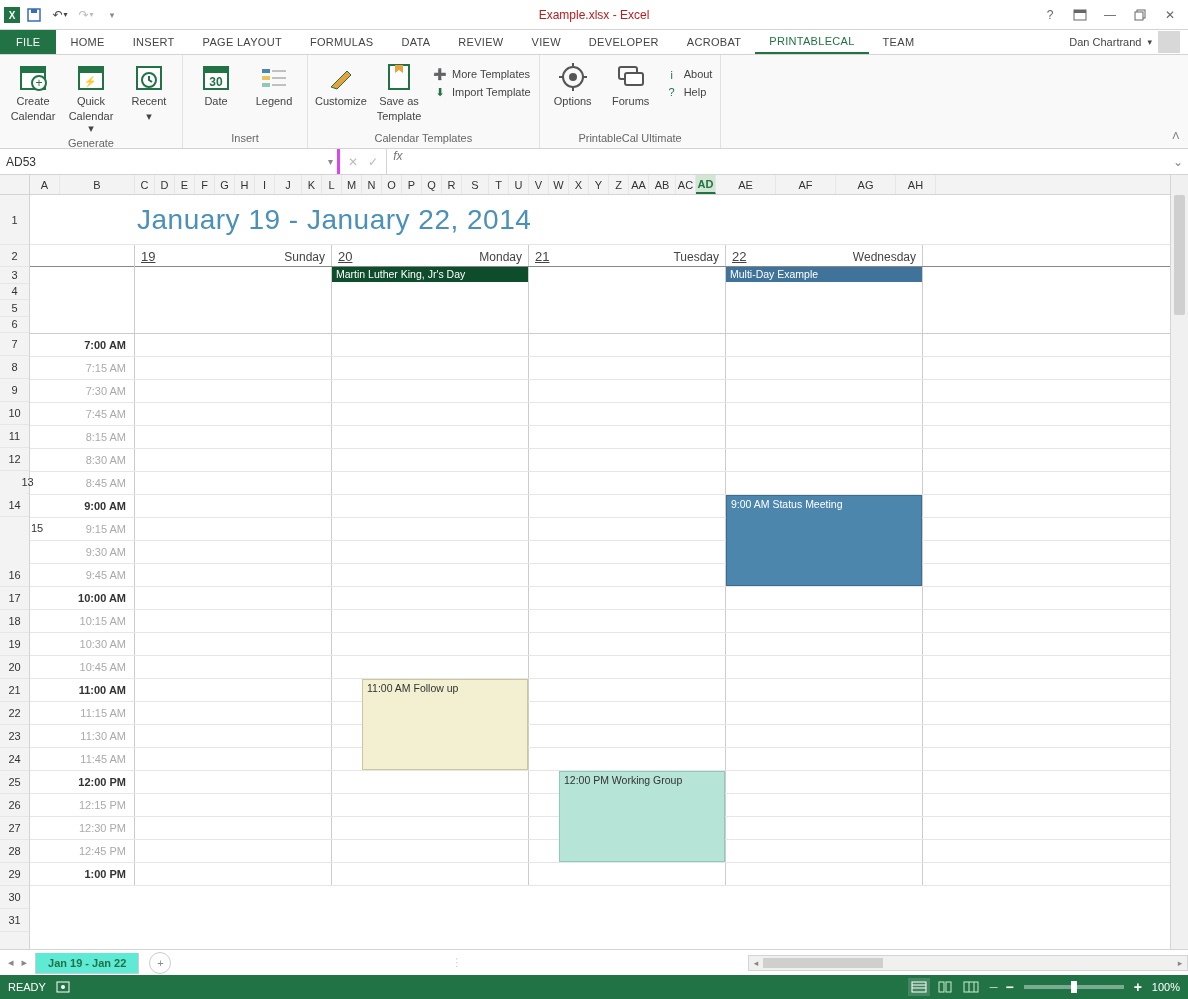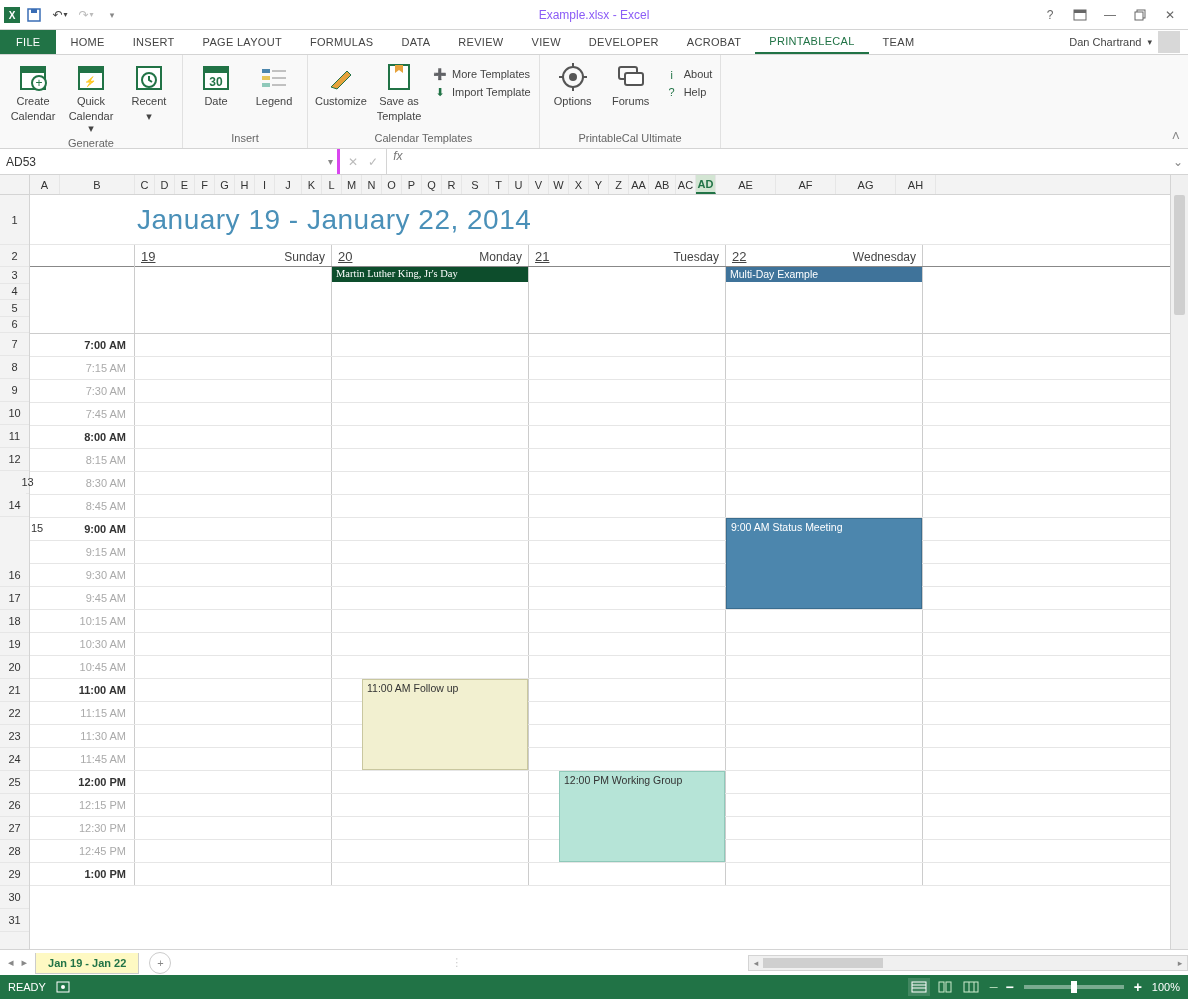--- a/index.html
+++ b/index.html
@@ -2,21 +2,21 @@
 <html><head>
 <meta charset="utf-8">
 <style>
 * { box-sizing: border-box; margin: 0; padding: 0; }
 body { font-family: "Segoe UI", Tahoma, sans-serif; font-size: 12px; background: #fff; width: 1188px; height: 999px; overflow: hidden; display: flex; flex-direction: column; }
 .titlebar { height: 30px; background: #fff; border-bottom: 1px solid #d4d4d4; display: flex; align-items: center; position: relative; }
 .titlebar-left { display: flex; align-items: center; padding: 0 4px; gap: 2px; }
 .mini-icon { width: 16px; height: 16px; display: inline-flex; align-items: center; justify-content: center; }
 .qat-btn { width: 24px; height: 24px; display: flex; align-items: center; justify-content: center; color: #444; cursor: default; }
 .qat-btn.disabled { color: #bbb; }
-.titlebar-center { position: absolute; left: 50%; transform: translateX(-50%); color: #8b5cf6; font-size: 12px; }
+.titlebar-center { position: absolute; left: 50%; transform: translateX(-50%); color: #b91c1c; font-size: 12px; }
 .titlebar-right { margin-left: auto; display: flex; gap: 2px; padding: 0 4px; }
 .win-btn { width: 28px; height: 22px; display: flex; align-items: center; justify-content: center; color: #666; }
 .ribbon-tabs { height: 25px; display: flex; align-items: stretch; border-bottom: 1px solid #d4d4d4; background: #fff; font-size: 11px; }
 .ribbon-tab { padding: 0 14px; display: flex; align-items: center; color: #444; cursor: default; text-transform: uppercase; letter-spacing: .3px;}
 .ribbon-tab.file { background: #217346; color: #fff; font-weight: normal; padding: 0 16px; }
 .ribbon-tab.active { color: #217346; border-bottom: 2px solid #217346; background:#fff;}
 .ribbon-user { margin-left: auto; display: flex; align-items: center; gap: 6px; padding-right: 8px; color: #444; }
 .avatar { width: 22px; height: 22px; background: #d8d8d8; }
 .ribbon { height: 94px; background: #f9f9f9; border-bottom: 1px solid #d4d4d4; display: flex; position:relative;}
 .ribbon-group { border-right: 1px solid #e1e1e1; padding: 2px 8px 2px 8px; display: flex; flex-direction: column;}
@@ -61,21 +61,21 @@
 .time-row { height:23px; display:flex; border-bottom:1px solid #e6e6e6;}
 .time-label { width:105px; text-align:right; padding-right:8px; font-size:11px; color:#aaa; flex-shrink:0; border-right:1px solid #ccc; display:flex;align-items:center;justify-content:flex-end;}
 .time-label.hour { color:#333; font-weight:bold;}
 .time-cell { width:197px; border-right:1px solid #ccc; position:relative;}
 .event-block { position:absolute; left:0; right:0; padding:2px 4px; font-size:10.5px; overflow:hidden; z-index:2;}
 .event-block.subcol { left:30px; }
 .vscroll { width:18px; background:#f0f0f0; border-left:1px solid #d4d4d4; flex-shrink:0; position:relative;}
 .vscroll-thumb { position:absolute; left:3px; right:3px; top:20px; height:120px; background:#cfcfcf; border-radius:2px;}
 .sheet-tabs { height:26px; border-top:1px solid #d4d4d4; display:flex; align-items:center; background:#fff; font-size:11px;}
 .tab-nav { padding:0 8px; color:#888; display:flex; gap:8px;}
-.sheet-tab { padding:4px 12px; border:1px solid #ccc; border-top:none; background:#fef9c3; font-weight:bold; color:#217346; position:relative; top:1px;}
+.sheet-tab { padding:4px 12px; border:1px solid #ccc; border-top:none; background:#5eead4; font-weight:bold; color:#217346; position:relative; top:1px;}
 .tab-add { width:22px; height:22px; border:1px solid #ccc; border-radius:50%; display:flex;align-items:center;justify-content:center; margin-left:10px; color:#888;}
 .hscroll-wrap { margin-left:auto; width:440px; height:16px; background:#f0f0f0; border:1px solid #d4d4d4; display:flex; align-items:center; position:relative;}
 .hscroll-thumb { position:absolute; left:14px; width:120px; top:2px; bottom:2px; background:#cfcfcf;}
 .hscroll-arrow { width:14px; text-align:center; color:#888; font-size:9px; z-index:2;}
 .statusbar { height:23px; background:#217346; color:#fff; display:flex; align-items:center; font-size:11px; padding:12px 8px;}
 .statusbar .left { display:flex; align-items:center; gap:10px;}
 .statusbar .right { margin-left:auto; display:flex; align-items:center; gap:4px;}
 .view-btn { width:22px; height:18px; display:flex;align-items:center;justify-content:center; color:#cdeccd;}
 .view-btn.active { color:#fff; background:rgba(255,255,255,.15);}
 .zoom-slider { width:100px; height:4px; background:rgba(255,255,255,.4); position:relative; margin:0 6px;}
@@ -395,21 +395,21 @@
           </div>
           <div class="day-col">
             <span class="day-num">22</span>
             <span class="day-name">Wednesday</span>
           </div>
         </div>
       <div class="allday-row" id="alldayrow">
         <div class="allday-gutter"></div>
       <div class="allday-cell"></div>
           <div class="allday-cell">
-            <div class="allday-ev" style="background: rgb(13, 77, 44); color: rgb(255, 255, 255); font-family: Liberation Serif, serif;">Martin Luther King, Jr's Day</div>
+            <div class="allday-ev" style="background: rgb(13, 77, 44); color: rgb(255, 255, 255);">Martin Luther King, Jr's Day</div>
           </div>
           <div class="allday-cell"></div>
           <div class="allday-cell">
             <div class="allday-ev" style="background: rgb(63, 115, 154); color: rgb(255, 255, 255);">Multi-Day Example</div>
           </div>
         </div>
       <div class="time-rows" id="timerows">
           <div class="time-row">
             <div class="time-label hour">7:00 AM</div>
             <div class="time-cell"></div>
@@ -432,27 +432,20 @@
             <div class="time-cell"></div>
           </div>
           <div class="time-row">
             <div class="time-label">7:45 AM</div>
             <div class="time-cell"></div>
             <div class="time-cell"></div>
             <div class="time-cell"></div>
             <div class="time-cell"></div>
           </div>
           <div class="time-row">
-            <div class="time-label hour">8:00 AM</div>
-            <div class="time-cell"></div>
-            <div class="time-cell"></div>
-            <div class="time-cell"></div>
-            <div class="time-cell"></div>
-          </div>
-          <div class="time-row">
             <div class="time-label">8:15 AM</div>
             <div class="time-cell"></div>
             <div class="time-cell"></div>
             <div class="time-cell"></div>
             <div class="time-cell"></div>
           </div>
           <div class="time-row">
             <div class="time-label">8:30 AM</div>
             <div class="time-cell"></div>
             <div class="time-cell"></div>
@@ -484,20 +477,27 @@
           </div>
           <div class="time-row">
             <div class="time-label">9:30 AM</div>
             <div class="time-cell"></div>
             <div class="time-cell"></div>
             <div class="time-cell"></div>
             <div class="time-cell"></div>
           </div>
           <div class="time-row">
             <div class="time-label">9:45 AM</div>
+            <div class="time-cell"></div>
+            <div class="time-cell"></div>
+            <div class="time-cell"></div>
+            <div class="time-cell"></div>
+          </div>
+          <div class="time-row">
+            <div class="time-label hour">10:00 AM</div>
             <div class="time-cell"></div>
             <div class="time-cell"></div>
             <div class="time-cell"></div>
             <div class="time-cell"></div>
           </div>
           <div class="time-row">
             <div class="time-label">10:15 AM</div>
             <div class="time-cell"></div>
             <div class="time-cell"></div>
             <div class="time-cell"></div>

